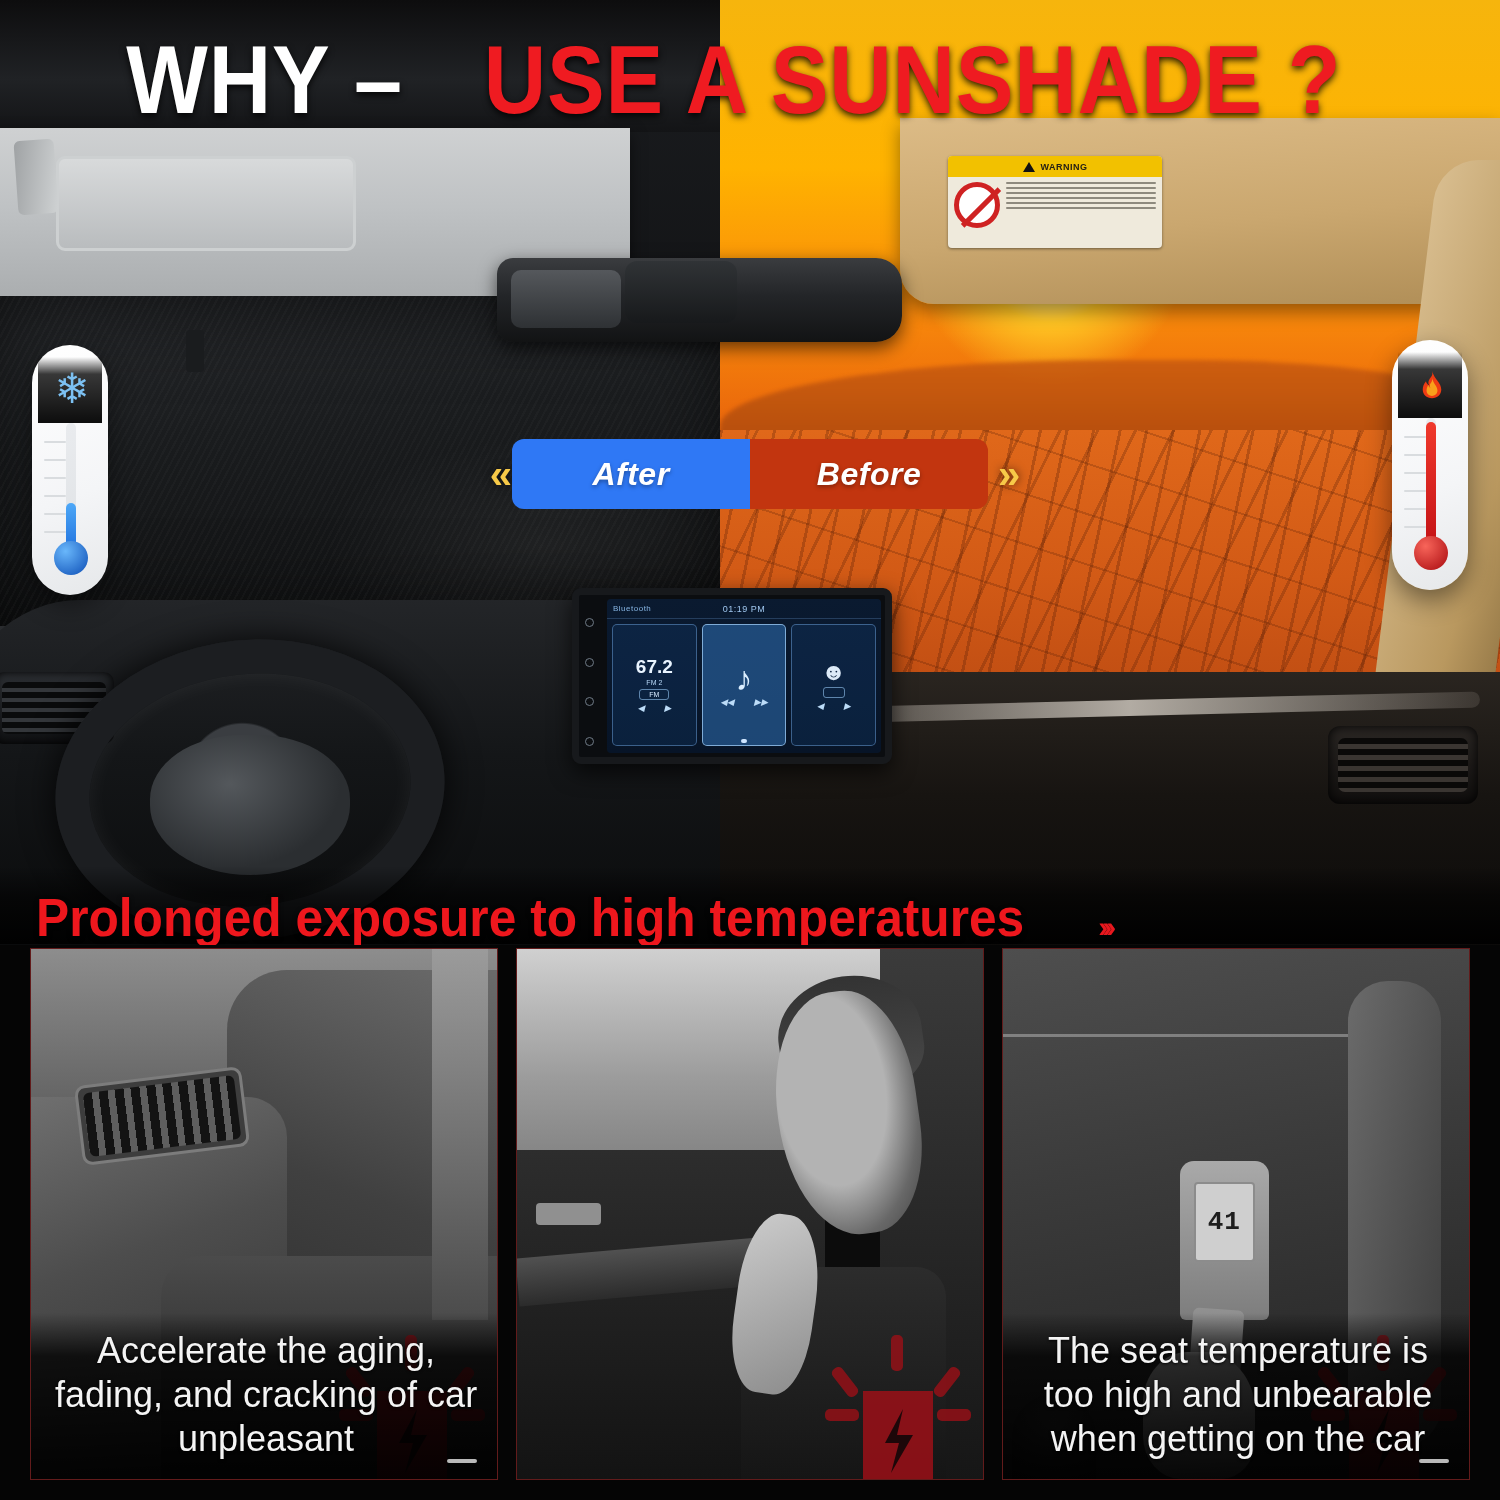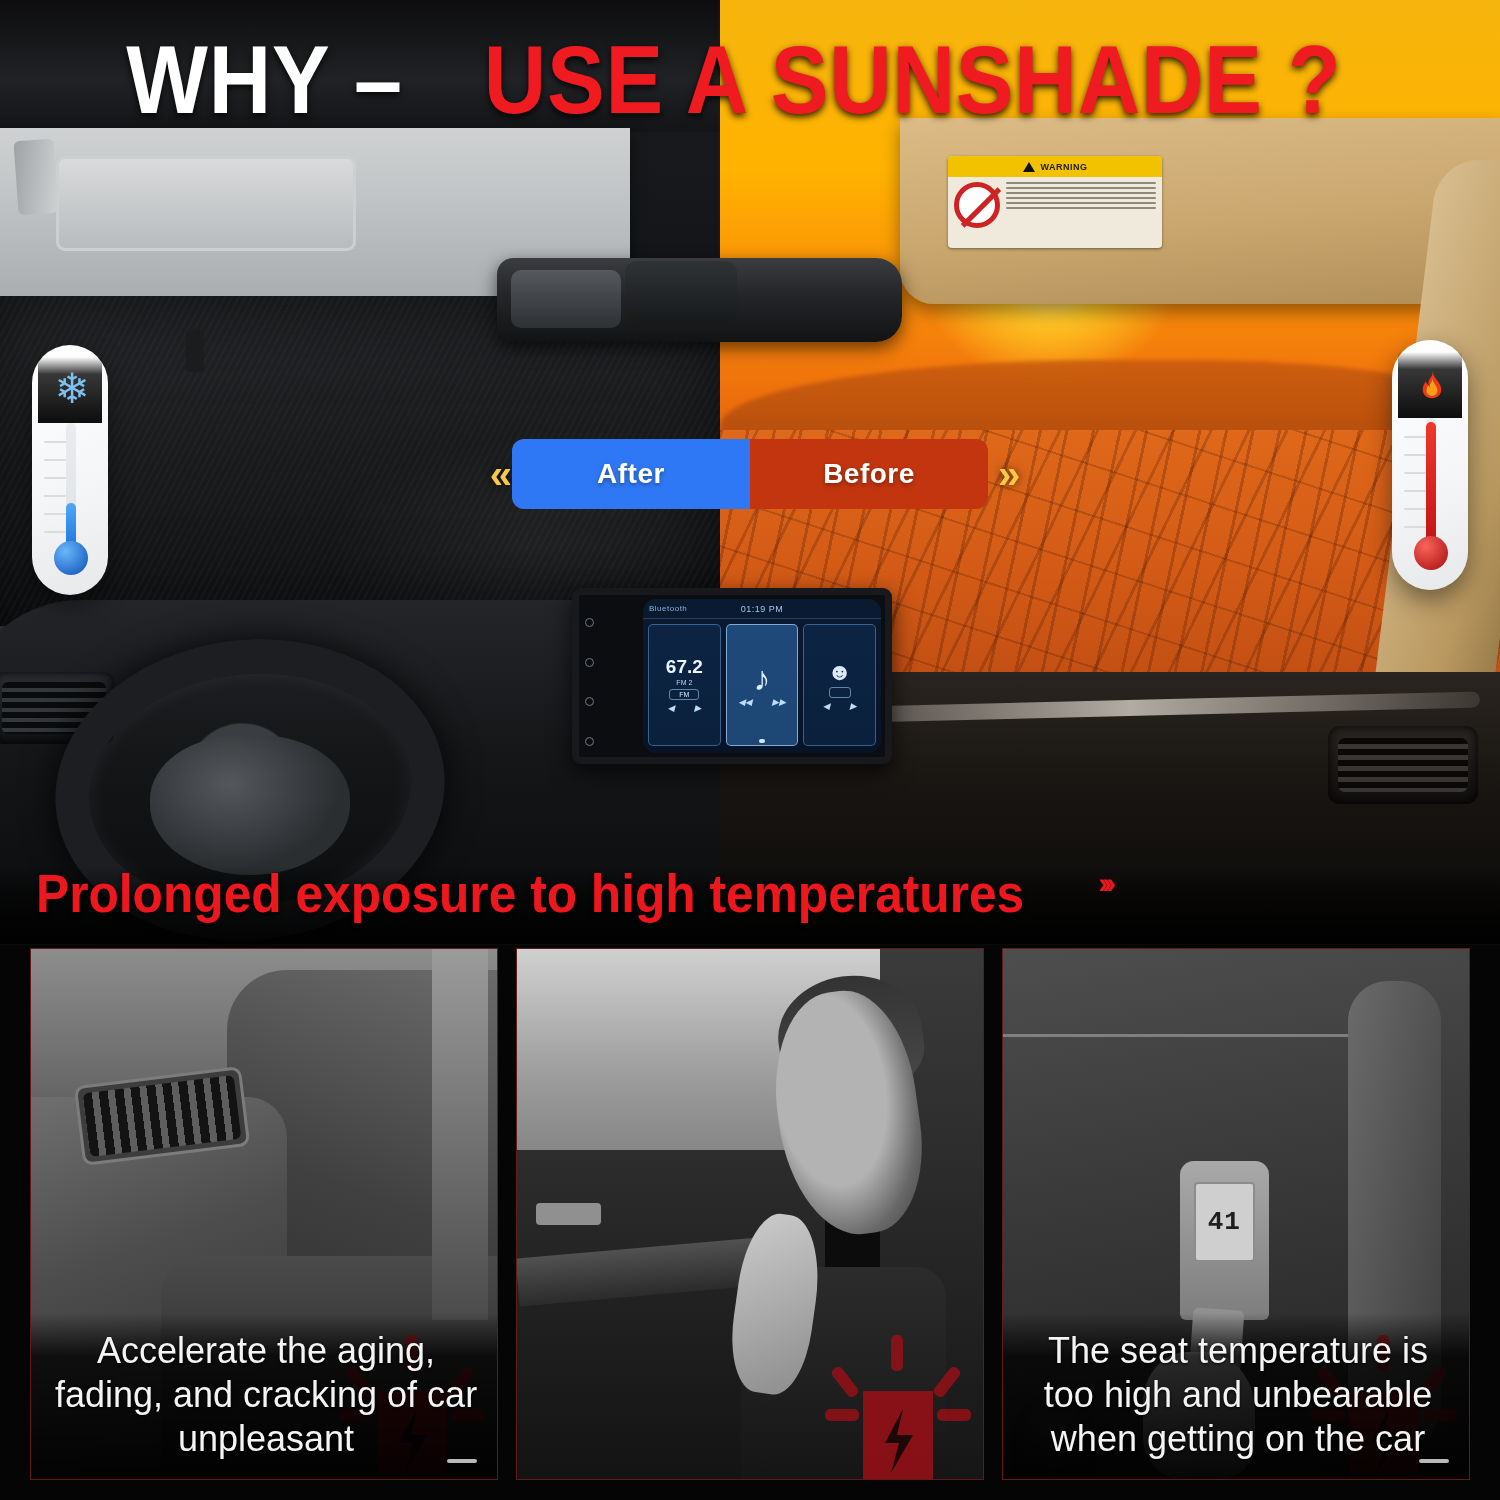--- a/index.html
+++ b/index.html
@@ -204,21 +204,21 @@
     box-shadow:0 8px 22px rgba(0,0,0,.7); z-index:7;
   }
   .ivi-side{
     position:absolute; left:-3px; top:8px; width:26px; height:158px;
     display:flex; flex-direction:column; align-items:center; justify-content:space-around;
   }
   .ivi-side span{ width:9px; height:9px; border:1.5px solid #6f7a86; border-radius:50%; }
   .ivi-screen{
     position:absolute; left:28px; top:4px; right:4px; bottom:4px;
     background:linear-gradient(180deg,#0a1a30,#071427);
-    border-radius:13px; overflow:hidden; color:#cfe6ff;margin-left:36px;
+    border-radius:4px; overflow:hidden; color:#cfe6ff;
   }
   .ivi-top{
     height:20px; display:flex; align-items:center; justify-content:center;
     font-size:9px; color:#9fc6ee; letter-spacing:.5px;
     border-bottom:1px solid rgba(120,170,230,.25);
   }
   .ivi-top .ivi-left{ position:absolute; left:6px; font-size:8px; color:#86b4e2; }
   .ivi-cards{ display:flex; height:calc(100% - 22px); padding:5px; gap:5px; }
   .ivi-card{
     flex:1; border:1px solid rgba(120,175,235,.45); border-radius:5px;
@@ -287,23 +287,24 @@
   .badges{
     position:absolute; left:0; top:432px; width:1500px; height:84px;
     display:flex; align-items:center; justify-content:center; z-index:12;
   }
   .chev{ display:flex; align-items:center; font-size:40px; font-weight:700; line-height:1;
          color:#f7c948; text-shadow:0 0 10px rgba(0,0,0,.65); letter-spacing:-10px; }
   .chev.left{ margin-right:10px; }
   .chev.right{ margin-left:10px; }
   .badge{
     height:70px; display:flex; align-items:center; justify-content:center;
-    padding:0 28px; font-size:28px; font-weight:700; color:#fff;
+    padding:0 28px; font-size:32px; font-weight:700; color:#fff;
     letter-spacing:.5px;
     text-shadow:0 2px 4px rgba(0,0,0,.35);
+    font-style:italic;
   }
   .badge.after{ background:#2f78f5; border-radius:12px 0 0 12px; min-width:238px; }
   .badge.before{ background:#c2350f; border-radius:0 12px 12px 0; min-width:238px; }
 
   
   .headline{
     position:absolute; left:0; top:28px; width:1500px; height:104px;
     display:flex; align-items:center; justify-content:center; gap:0;
     z-index:20;
   }
@@ -312,21 +313,21 @@
     font-size:96px; font-weight:700; line-height:1;
     transform:scaleX(.9); transform-origin:center;
     letter-spacing:1px;
   }
   .hl-white{ color:#ffffff; text-shadow:0 3px 8px rgba(0,0,0,.85); }
   .hl-red{ color:#ef1b21; text-shadow:0 3px 8px rgba(0,0,0,.85); margin-left:18px; }
 
   
   .subband{
     position:absolute; left:0; top:866px; width:1500px; height:78px;
-    display:flex; align-items:flex-start; gap:18px; padding-left:36px;
+    display:flex; align-items:flex-end; gap:18px; padding-left:36px;
     z-index:15;
     background:linear-gradient(180deg, rgba(0,0,0,.0) 0%, rgba(0,0,0,.55) 40%, rgba(0,0,0,.92) 100%);
   }
   .subband .txt{
     font-family:"Liberation Sans Narrow","Liberation Sans", sans-serif;
     font-size:54px; font-weight:700; color:#ee171d; line-height:1;
     transform:scaleX(.92); transform-origin:left center;
     text-shadow:0 2px 6px rgba(0,0,0,.8);
   }
   .subband .arrows{

